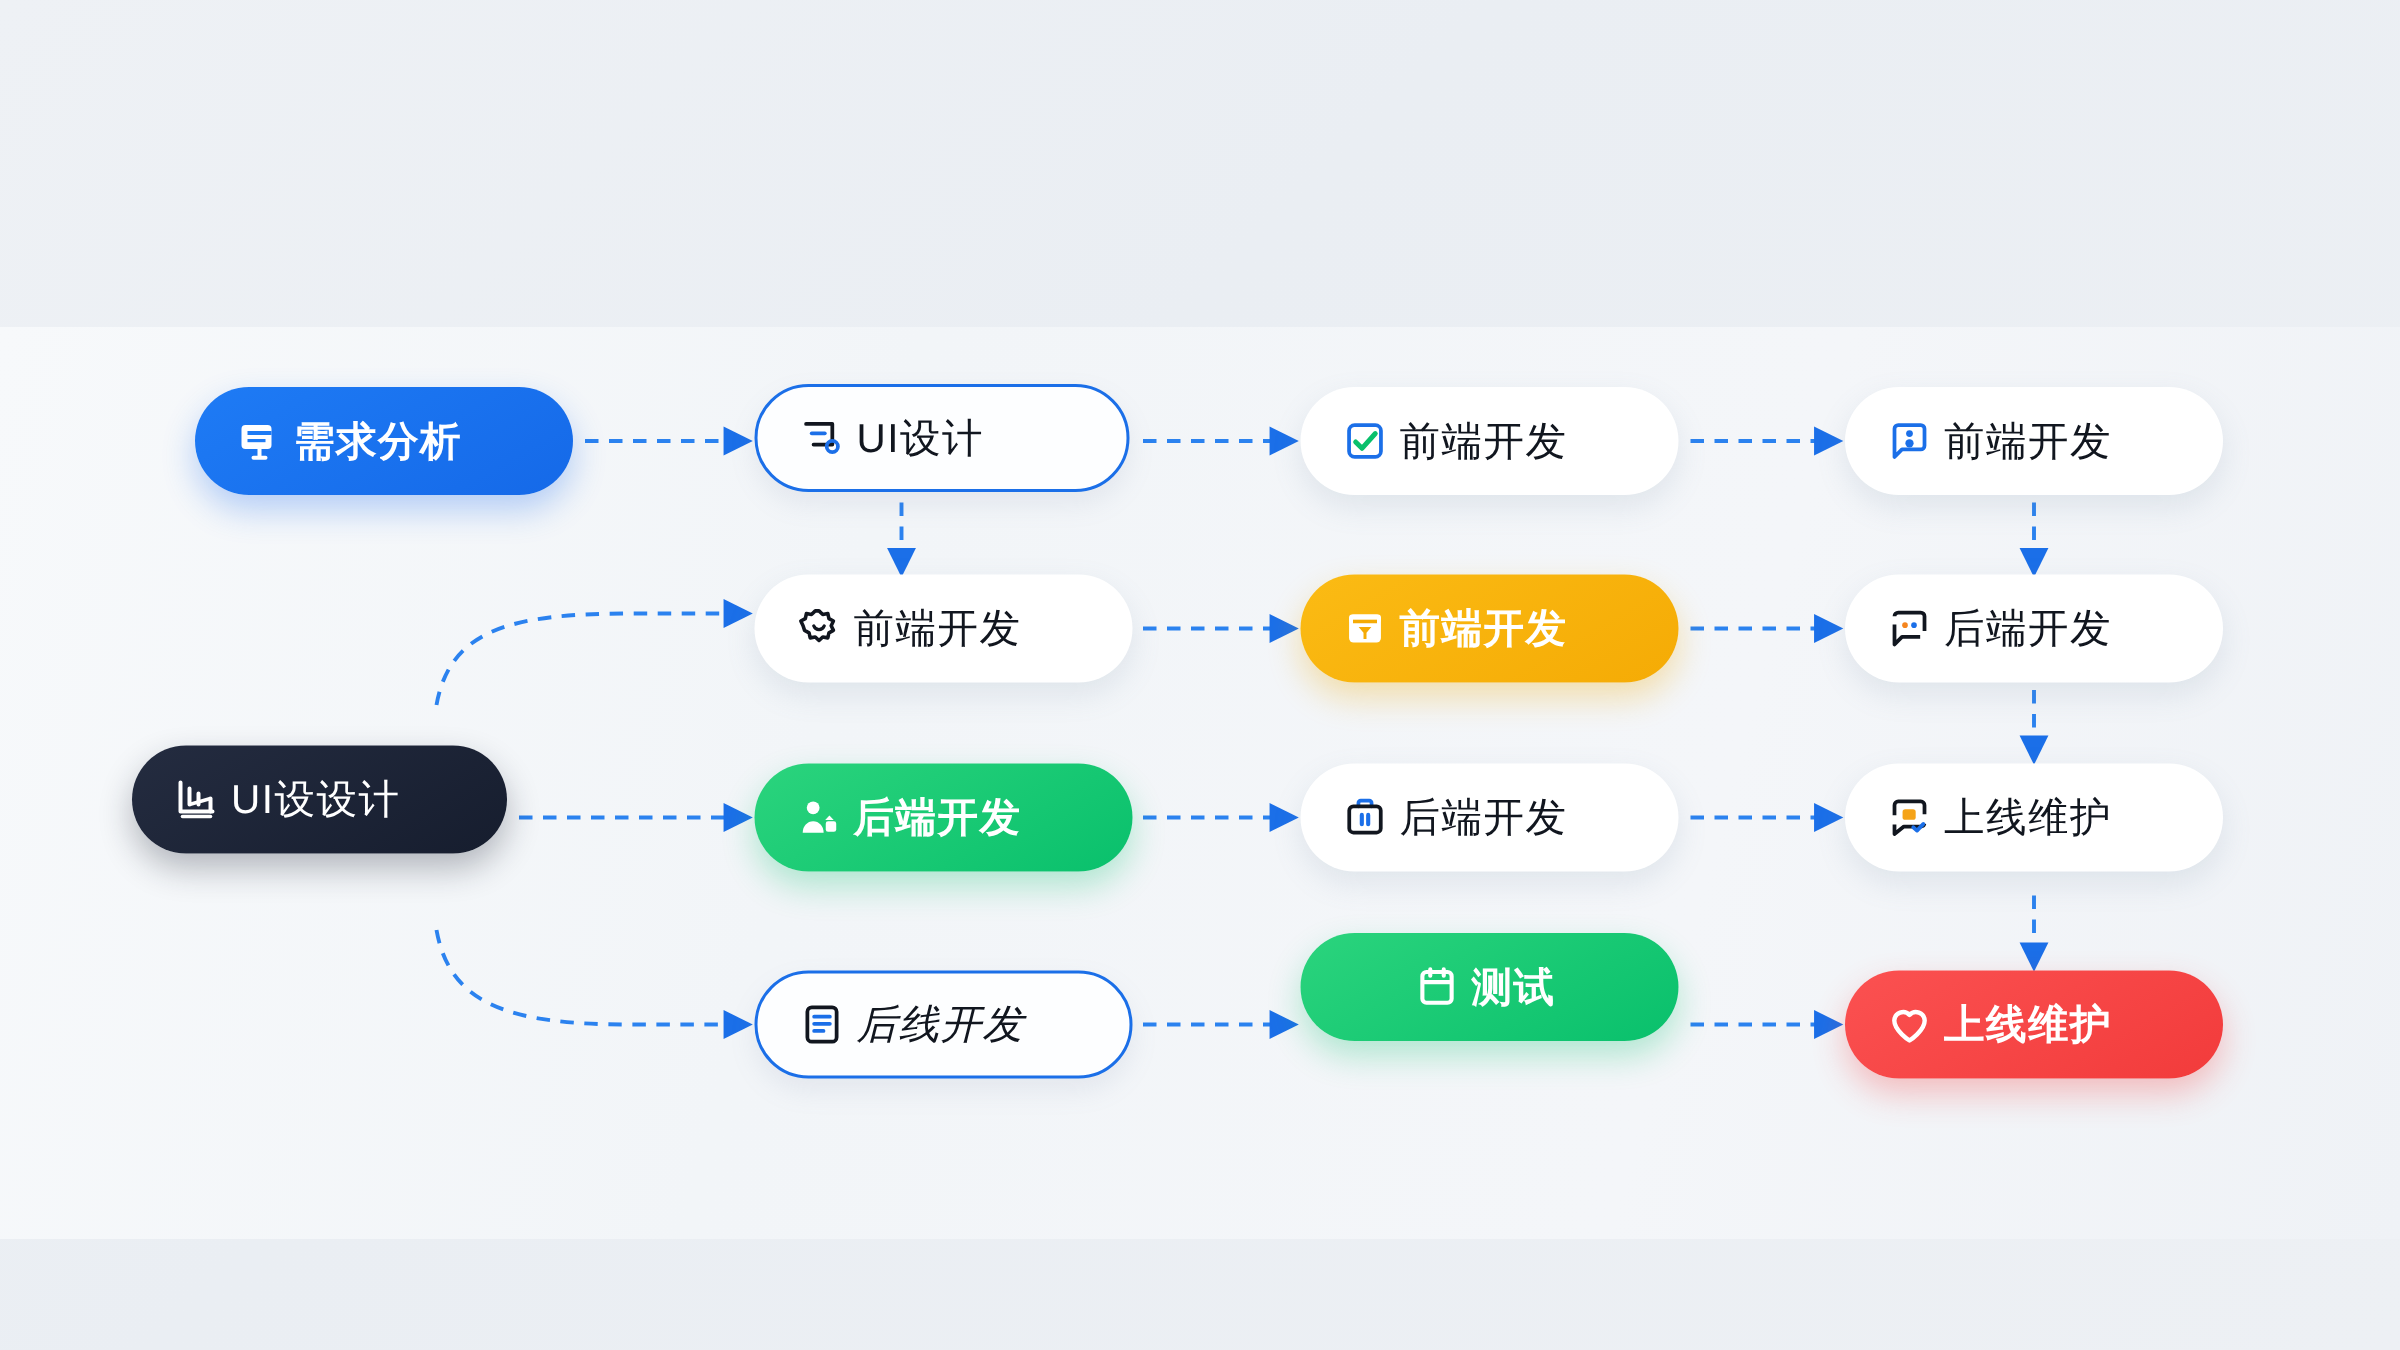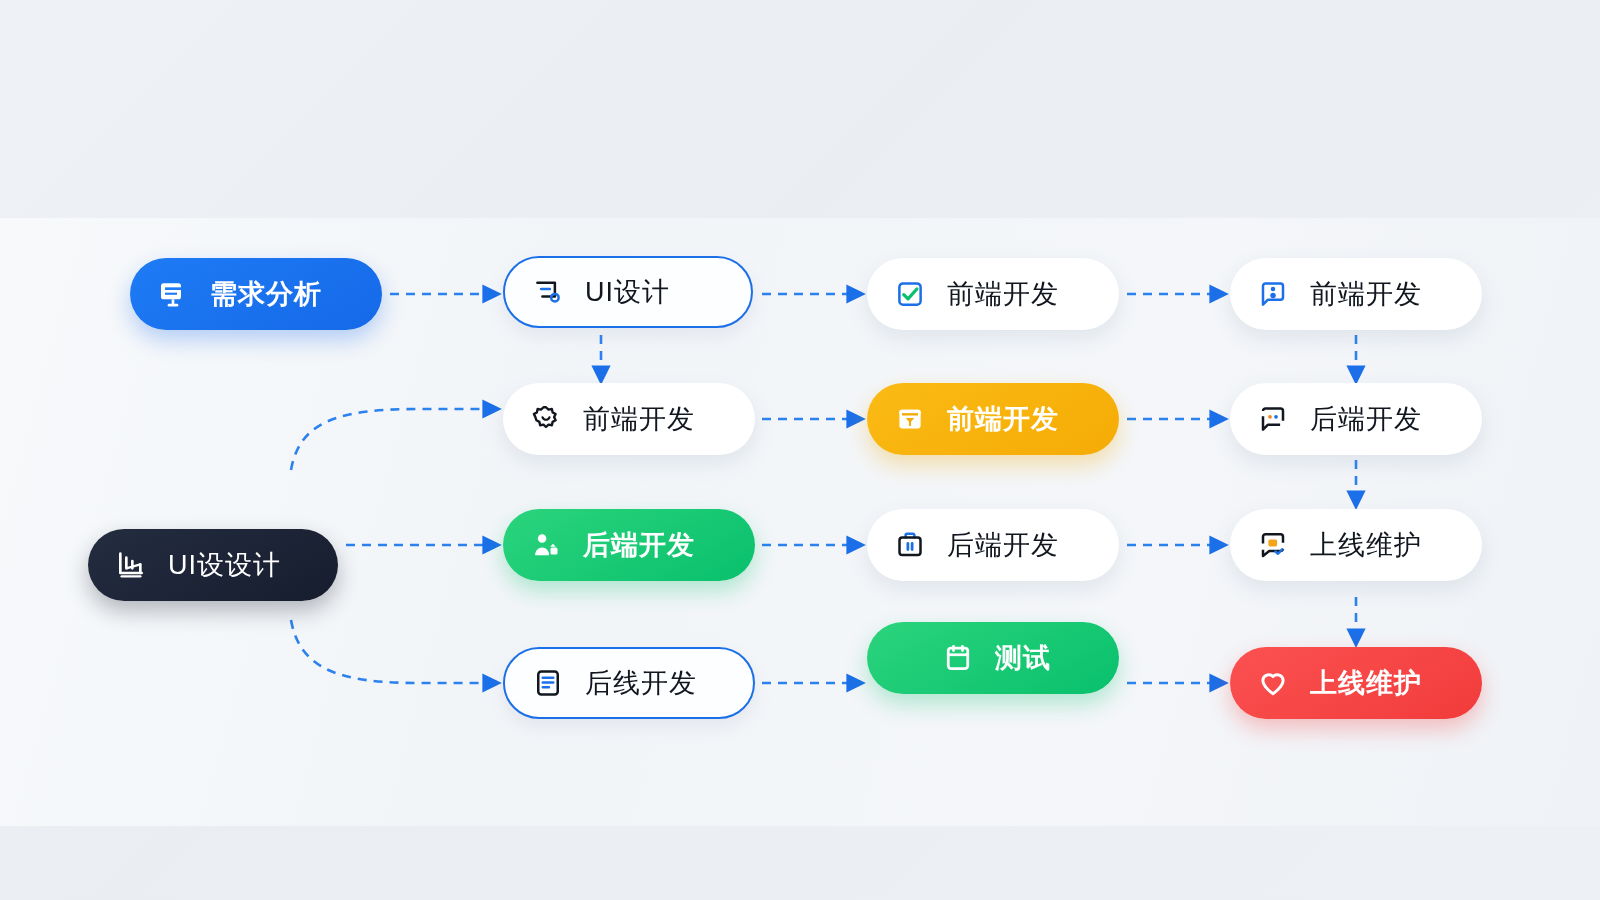--- a/index.html
+++ b/index.html
@@ -18,39 +18,39 @@
     left: 0; top: 218px; width: 1600px; height: 608px;
     background: linear-gradient(105deg, #f7f9fb 0%, #f2f5f8 35%, #f4f6f9 70%, #eff2f6 100%);
     pointer-events: none;
   }
   #edges { position: absolute; left: 0; top: 0; width: 1600px; height: 900px; }
 
   .node {
     position: absolute;
     display: flex;
     align-items: center;
-    gap: 20px;
+    gap: 6px;
     padding: 0 26px;
     height: 72px;
     border-radius: 38px;
     white-space: nowrap;
   }
   .node .label {
     font-size: 27px;
     letter-spacing: 1px;
     line-height: 1;
   }
   .node .ico { display: flex; align-items: center; justify-content: center; width: 34px; height: 34px; flex: 0 0 34px; }
   .node .ico svg { display: block; }
 
   
   .v-blue   { background: linear-gradient(150deg,#1e7bf5,#1569e8); box-shadow: 0 10px 22px rgba(30,110,240,.30); }
   .v-blue .label { color: #fff; font-weight: bold; }
 
-  .v-dark   { background: linear-gradient(150deg,#242c40,#161d2e); box-shadow: 0 10px 22px rgba(25,32,50,.30); margin-top: 32px; }
+  .v-dark   { background: linear-gradient(150deg,#242c40,#161d2e); box-shadow: 0 10px 22px rgba(25,32,50,.30); }
   .v-dark .label { color: #fff; }
 
   .v-white  { background: #fff; box-shadow: 0 8px 20px rgba(120,140,170,.16); }
   .v-white .label { color: #11161f; }
 
   .v-outline { background: #fdfeff; border: 2px solid #1b6fe8; box-shadow: 0 8px 18px rgba(120,140,170,.13); }
   .v-outline .label { color: #11161f; }
 
   .v-yellow { background: linear-gradient(150deg,#fbbb14,#f5ab05); box-shadow: 0 10px 22px rgba(240,170,10,.32); }
   .v-yellow .label { color: #fff; font-weight: bold; }
@@ -210,21 +210,21 @@
   <span class="ico">
       <svg width="30" height="30" viewBox="0 0 24 24" fill="none">
         <path d="M4 5.4a2 2 0 012-2h12a2 2 0 012 2v9.4a2 2 0 01-2 2H9l-5 4V5.4z" stroke="#11161f" stroke-width="2" stroke-linejoin="round" stroke-dasharray="23 5"></path>
         <rect x="8.3" y="7.6" width="7" height="5.6" rx="1.4" fill="#f5a318"></rect>
         <path d="M14 17.2l2 1.8 3.4-3.6" stroke="#1b6fe8" stroke-width="2" stroke-linecap="round" stroke-linejoin="round"></path>
       </svg>
     </span>
   <span class="label">上线维护</span>
 </div>
 
-<div class="node v-outline" style="left:503px;top:647px;width:252px;">
+<div class="node v-outline" style="left:503px;top:647px;width:252px;font-style:italic;">
   <span class="ico">
       <svg width="30" height="30" viewBox="0 0 24 24" fill="none">
         <rect x="4.2" y="2.8" width="15.6" height="18.4" rx="2.4" stroke="#11161f" stroke-width="2"></rect>
         <path d="M7.8 7.8h8.4M7.8 11.6h8.4M7.8 15.4h5" stroke="#1b6fe8" stroke-width="2" stroke-linecap="round"></path>
       </svg>
     </span>
   <span class="label">后线开发</span>
 </div>
 
 <div class="node v-green" style="left:867px;top:622px;width:252px;padding-left:74px;">

